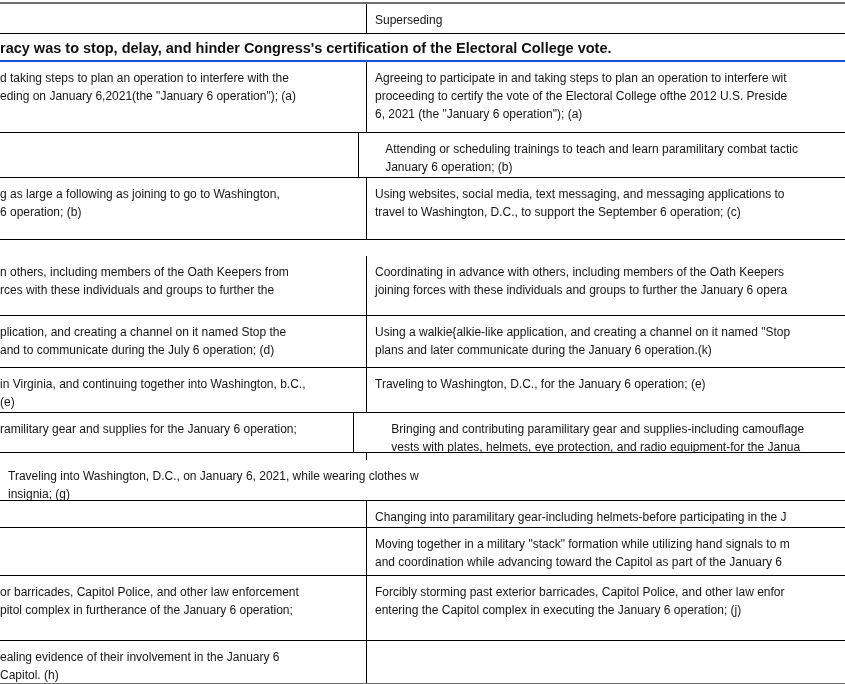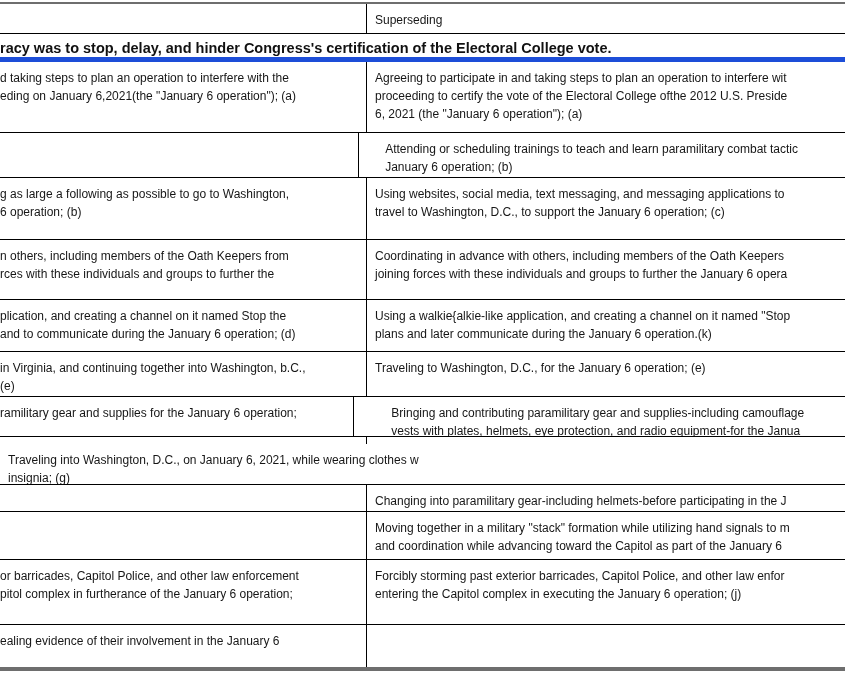--- a/index.html
+++ b/index.html
@@ -17,21 +17,21 @@
   .cell { box-sizing: border-box; overflow: hidden; padding-top: 7px; }
   .cell-left { width: 367px; border-right: 1px solid #000; }
   .cell-right { width: 478px; padding-left: 8px; }
   .line {
     white-space: nowrap;
     font-size: 12px;
     line-height: 18px;
     color: #161616;
   }
   .header-row { height: 30px; }
-  .merged-row { display: block; height: 28px; box-sizing: border-box; border-bottom: 5px solid #1d4ed8; padding-top: 4px; overflow: hidden; }
+  .merged-row { display: block; height: 28px; box-sizing: border-box; border-bottom: 2px solid #1d4ed8; padding-top: 4px; overflow: hidden; }
   .bold-line {
     white-space: nowrap;
     font-weight: bold;
     font-size: 14.5px;
     line-height: 20px;
     color: #111111;
   }
   .bottom-bar { height: 4px; background: #6e6e6e; margin-top: -1px; }
 </style>
 </head>
@@ -66,42 +66,42 @@
         </div>
         <div class="row" style="height: 45px; gap: 18px;">
           <div class="cell cell-left"></div>
           <div class="cell cell-right">
             <div class="line">Attending or scheduling trainings to teach and learn paramilitary combat tactic</div>
             <div class="line">January 6 operation; (b)</div>
           </div>
         </div>
         <div class="row" style="height: 62px;">
           <div class="cell cell-left">
-            <div class="line">g as large a following as possible to go to Washington,</div>
+            <div class="line">g as large a following as joining to go to Washington,</div>
             <div class="line">6 operation; (b)</div>
           </div>
           <div class="cell cell-right">
             <div class="line">Using websites, social media, text messaging, and messaging applications to</div>
-            <div class="line">travel to Washington, D.C., to support the January 6 operation; (c)</div>
+            <div class="line">travel to Washington, D.C., to support the September 6 operation; (c)</div>
           </div>
         </div>
-        <div class="row" style="height: 60px;">
+        <div class="row" style="height: 60px; margin-top: 16px;">
           <div class="cell cell-left">
             <div class="line">n others, including members of the Oath Keepers from</div>
             <div class="line">rces with these individuals and groups to further the</div>
           </div>
           <div class="cell cell-right">
             <div class="line">Coordinating in advance with others, including members of the Oath Keepers</div>
             <div class="line">joining forces with these individuals and groups to further the January 6 opera</div>
           </div>
         </div>
         <div class="row" style="height: 52px; justify-content: space-between;">
           <div class="cell cell-left">
             <div class="line">plication, and creating a channel on it named Stop the</div>
-            <div class="line">and to communicate during the January 6 operation; (d)</div>
+            <div class="line">and to communicate during the July 6 operation; (d)</div>
           </div>
           <div class="cell cell-right">
             <div class="line">Using a walkie{alkie-like application, and creating a channel on it named "Stop</div>
             <div class="line">plans and later communicate during the January 6 operation.(k)</div>
           </div>
         </div>
         <div class="row" style="height: 45px;">
           <div class="cell cell-left">
             <div class="line">in Virginia, and continuing together into Washington, b.C.,</div>
             <div class="line">(e)</div>
@@ -145,20 +145,21 @@
             <div class="line">pitol complex in furtherance of the January 6 operation;</div>
           </div>
           <div class="cell cell-right">
             <div class="line">Forcibly storming past exterior barricades, Capitol Police, and other law enfor</div>
             <div class="line">entering the Capitol complex in executing the January 6 operation; (j)</div>
           </div>
         </div>
         <div class="row" style="height: 43px;">
           <div class="cell cell-left">
             <div class="line">ealing evidence of their involvement in the January 6</div>
+            <div class="line">Capitol. (h)</div>
           </div>
           <div class="cell cell-right"></div>
         </div>
       </div>
 
     <div class="bottom-bar"></div>
   </div>
 </div>
 
 </body></html>

